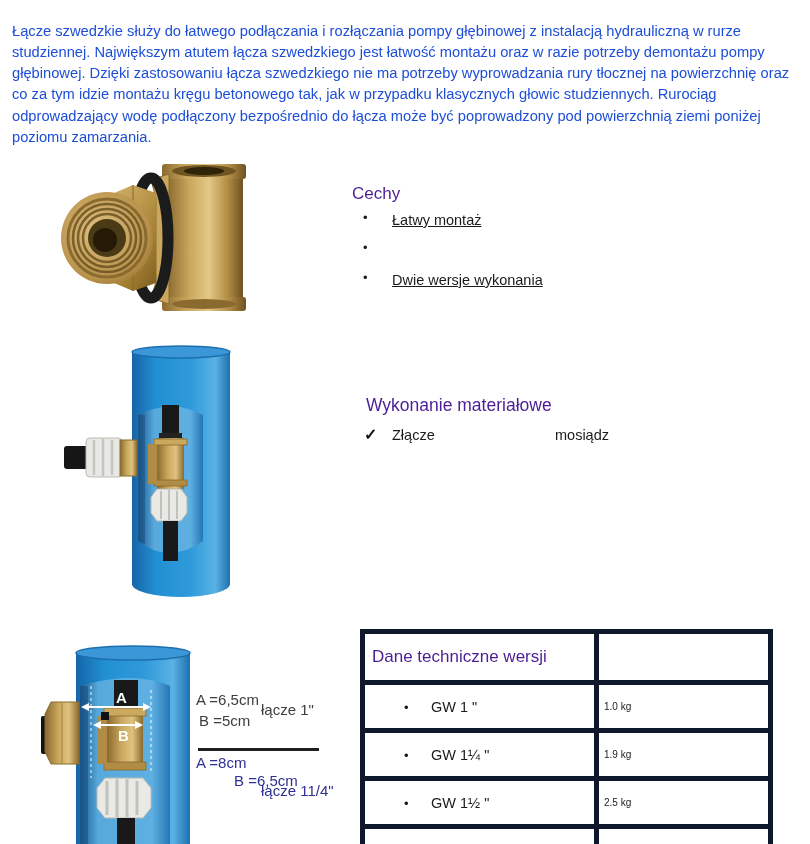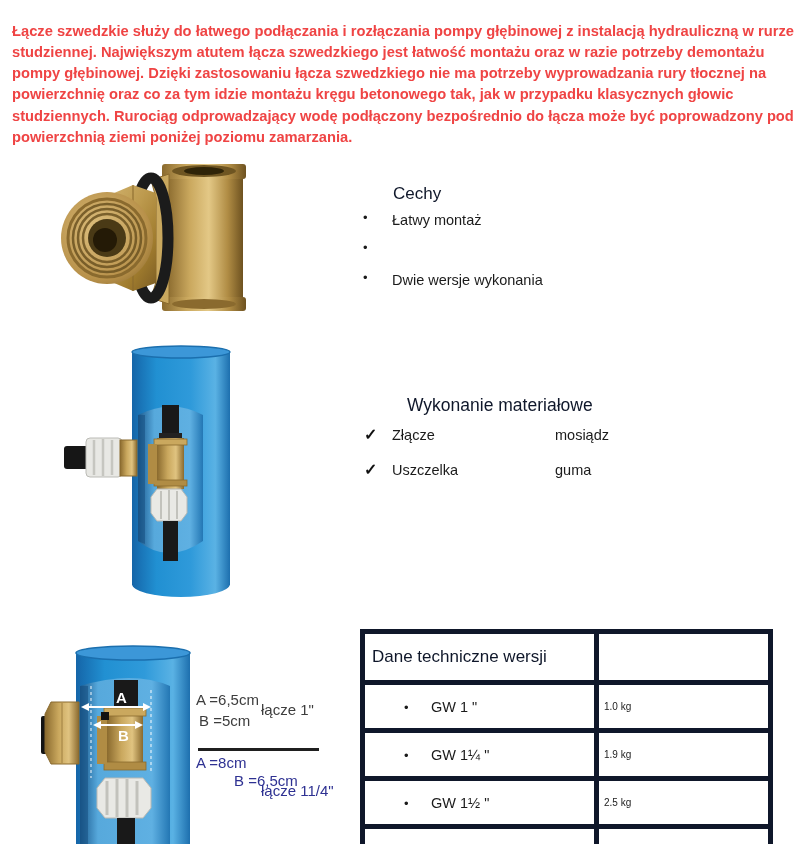--- a/index.html
+++ b/index.html
@@ -1,30 +1,30 @@
 <!DOCTYPE html>
 <html><head>
 <meta charset="utf-8">
 <style>
   html,body{margin:0;padding:0;background:#fff;}
   .page{position:relative;width:810px;height:844px;background:#ffffff;overflow:hidden;
         font-family:"Liberation Sans",sans-serif;color:#1b1b1b;}
   .abs{position:absolute;}
 
   
-  .intro{left:12px;top:6px;width:792px;font-size:14.7px;line-height:21.2px;color:#ef4444;font-weight:bold;}
-
-  
-  .h-blue{color:#0f172a;font-size:17px;margin-left:41px;}
+  .intro{left:12px;top:6px;width:792px;font-size:14.7px;line-height:21.2px;color:#1d4ed8;}
+
+  
+  .h-blue{color:#4c1d95;font-size:17px;}
 
   
   .feat-list{left:352px;top:212px;width:420px;list-style:none;margin:0;padding:0;}
   .feat-list li{height:30px;font-size:14.5px;position:relative;}
   .feat-list .dot{position:absolute;left:11px;top:-2px;font-size:13px;}
-  .feat-list .txt{position:absolute;left:40px;top:0;}
+  .feat-list .txt{position:absolute;left:40px;top:0;text-decoration:underline;}
 
   
   .mat-row{left:364px;width:360px;font-size:14.5px;}
   .mat-row .chk{display:inline-block;width:28px;font-weight:bold;font-size:16px;color:#111;}
   .mat-row .lbl{display:inline-block;width:163px;}
   .mat-row .val{display:inline-block;}
 
   
   .dim{font-size:15px;white-space:nowrap;}
   .dim-gray{color:#3d3d3d;}
@@ -157,23 +157,20 @@
     <line x1="32" y1="97" x2="32" y2="132" stroke="#c6c6c0" stroke-width="2.5"></line>
     <line x1="41" y1="96" x2="41" y2="133" stroke="#c6c6c0" stroke-width="2.5"></line>
     <line x1="50" y1="97" x2="50" y2="132" stroke="#c6c6c0" stroke-width="2.5"></line>
     <rect x="58" y="97" width="17" height="36" fill="url(#p2brass)" stroke="#8a6a2e" stroke-width="1"></rect>
   </svg>
 
   <div class="abs h-blue" style="left:366px;top:395px;font-size:17.5px;">Wykonanie materiałowe</div>
   <div class="abs mat-row" style="top:425px;">
     <span class="chk">✓</span><span class="lbl">Złącze</span><span class="val">mosiądz</span>
   </div>
-  <div class="abs mat-row" style="top:460px;">
-    <span class="chk">✓</span><span class="lbl">Uszczelka</span><span class="val">guma</span>
-  </div>
 
   <svg class="abs" style="left:35px;top:628px;" width="162" height="216" viewBox="0 0 162 216">
     <defs>
       <linearGradient id="p3pipe" x1="0" y1="0" x2="1" y2="0">
         <stop offset="0" stop-color="#1565a8"></stop>
           <stop offset="0.25" stop-color="#2190d2"></stop>
         <stop offset="0.6" stop-color="#2f9ada"></stop>
           <stop offset="0.85" stop-color="#5ab2e4"></stop>
         <stop offset="1" stop-color="#1d6fae"></stop>
       </linearGradient>

